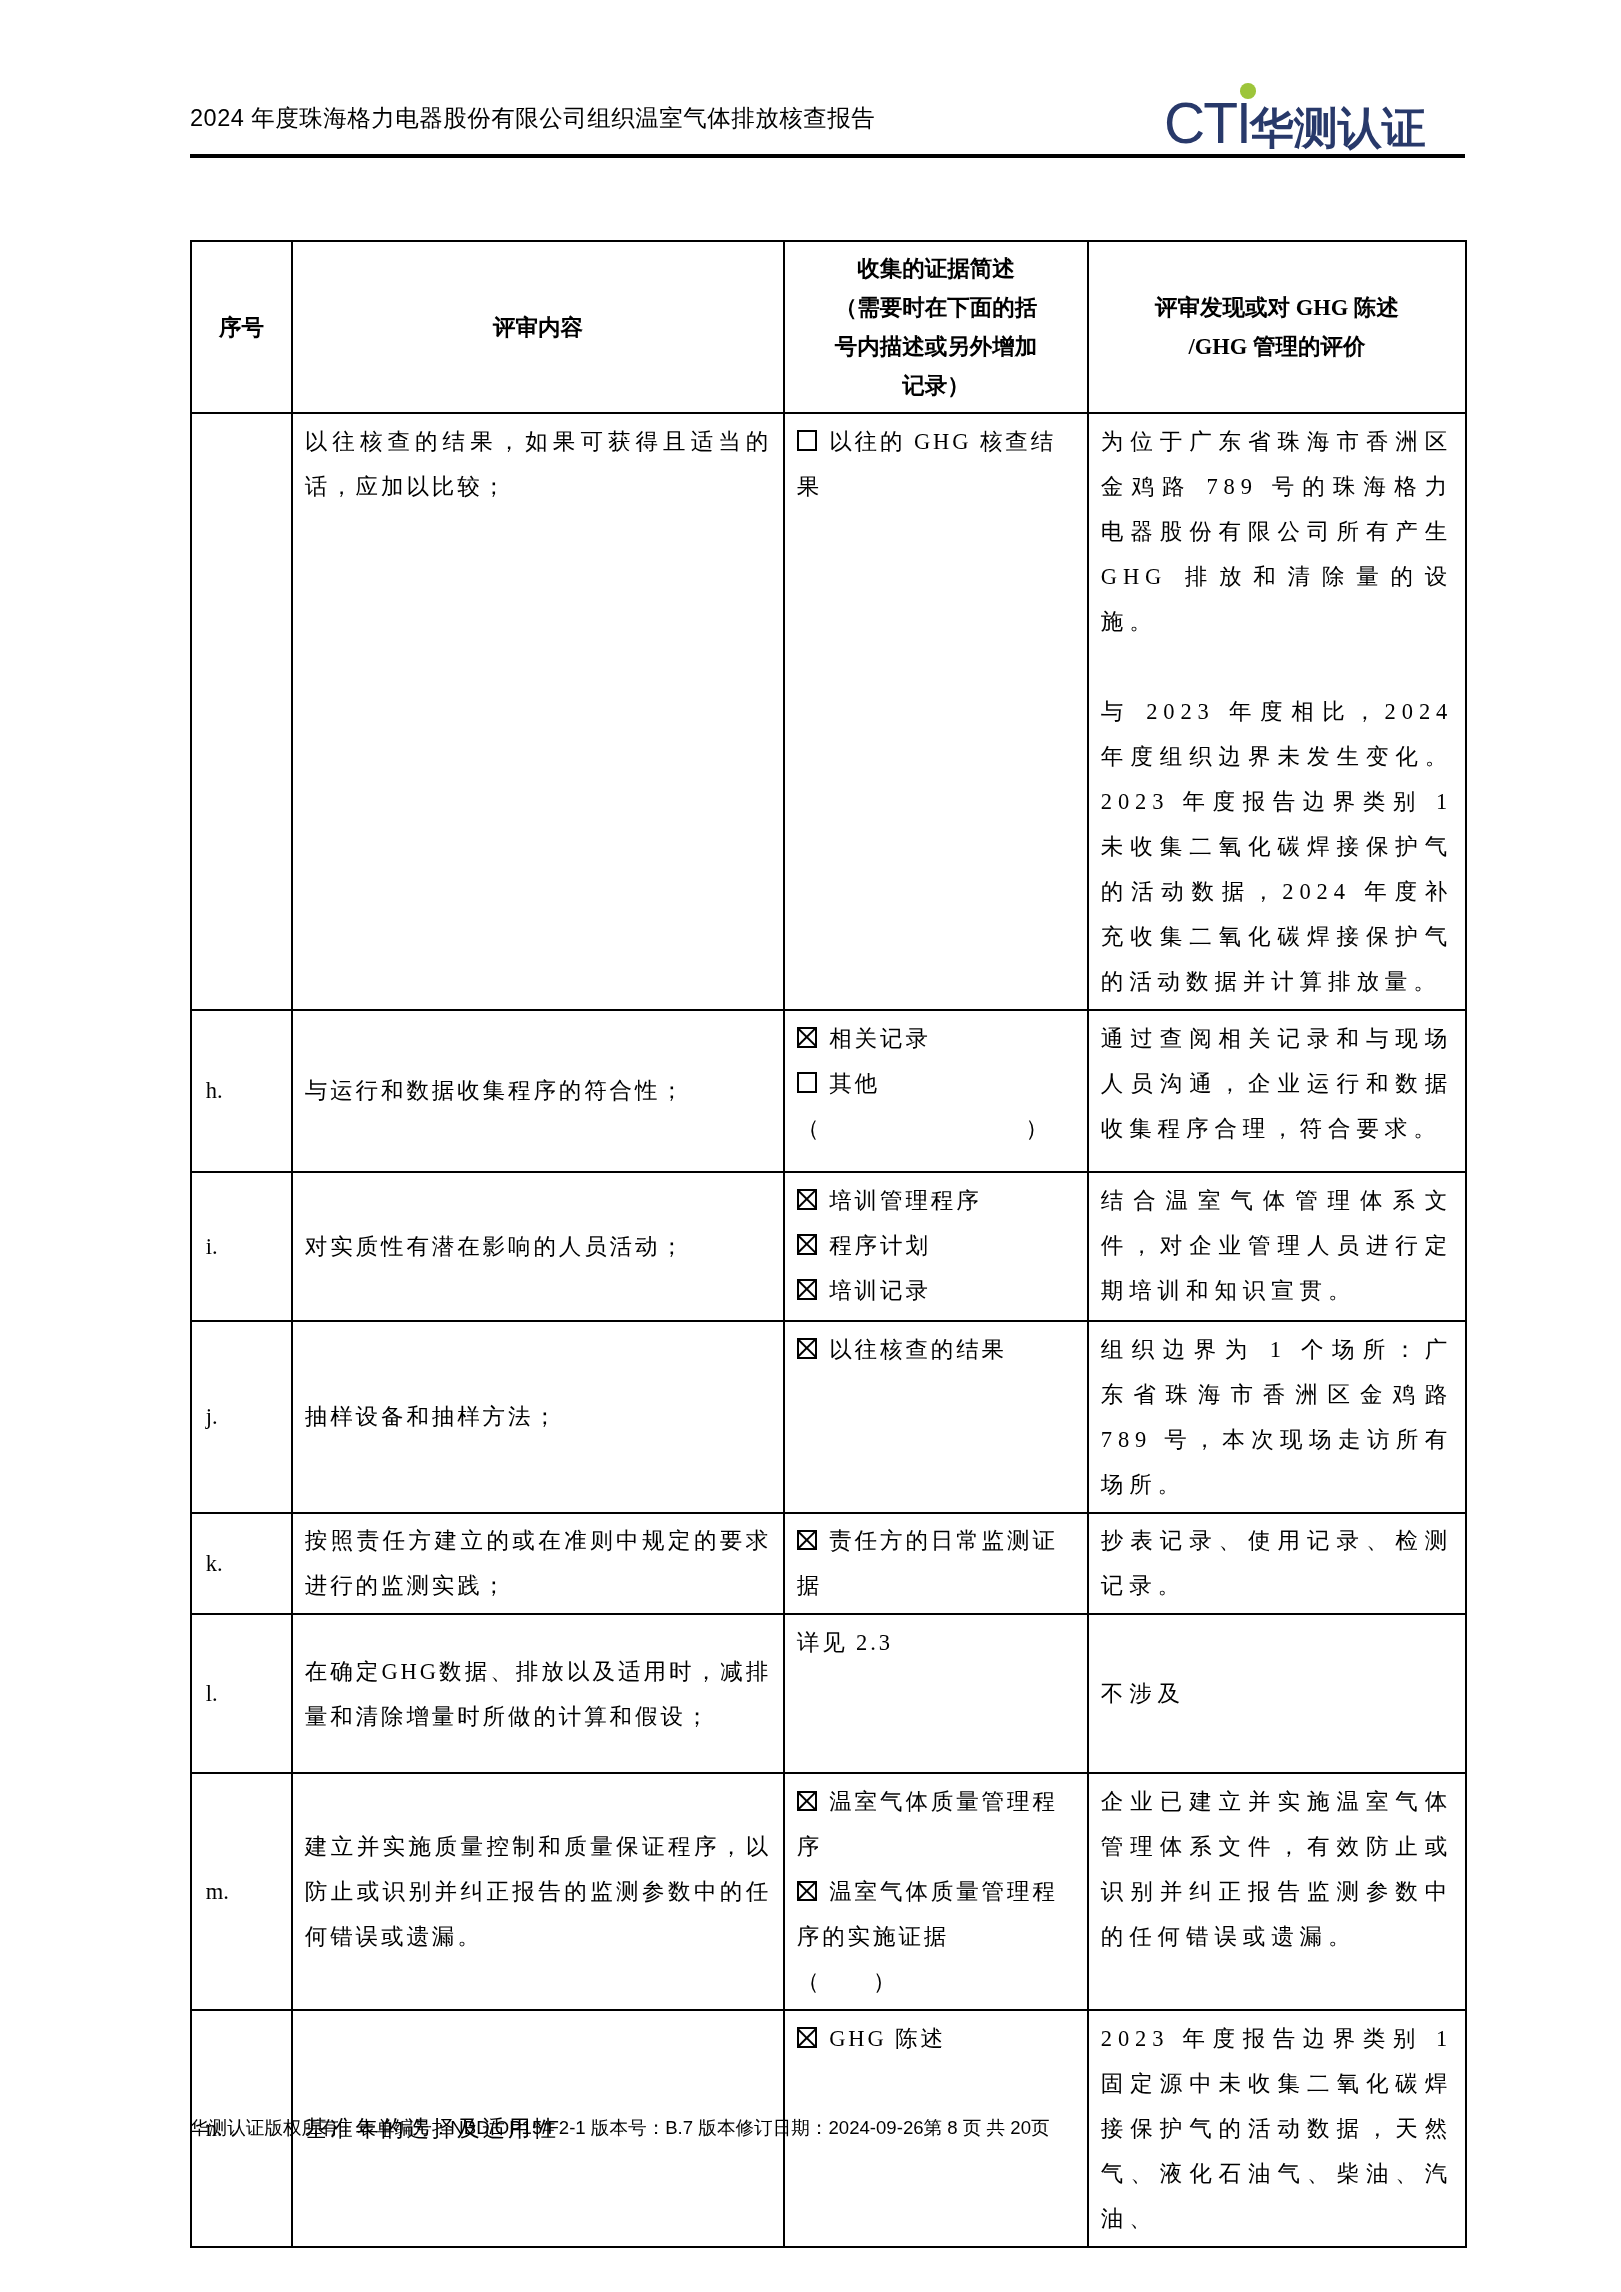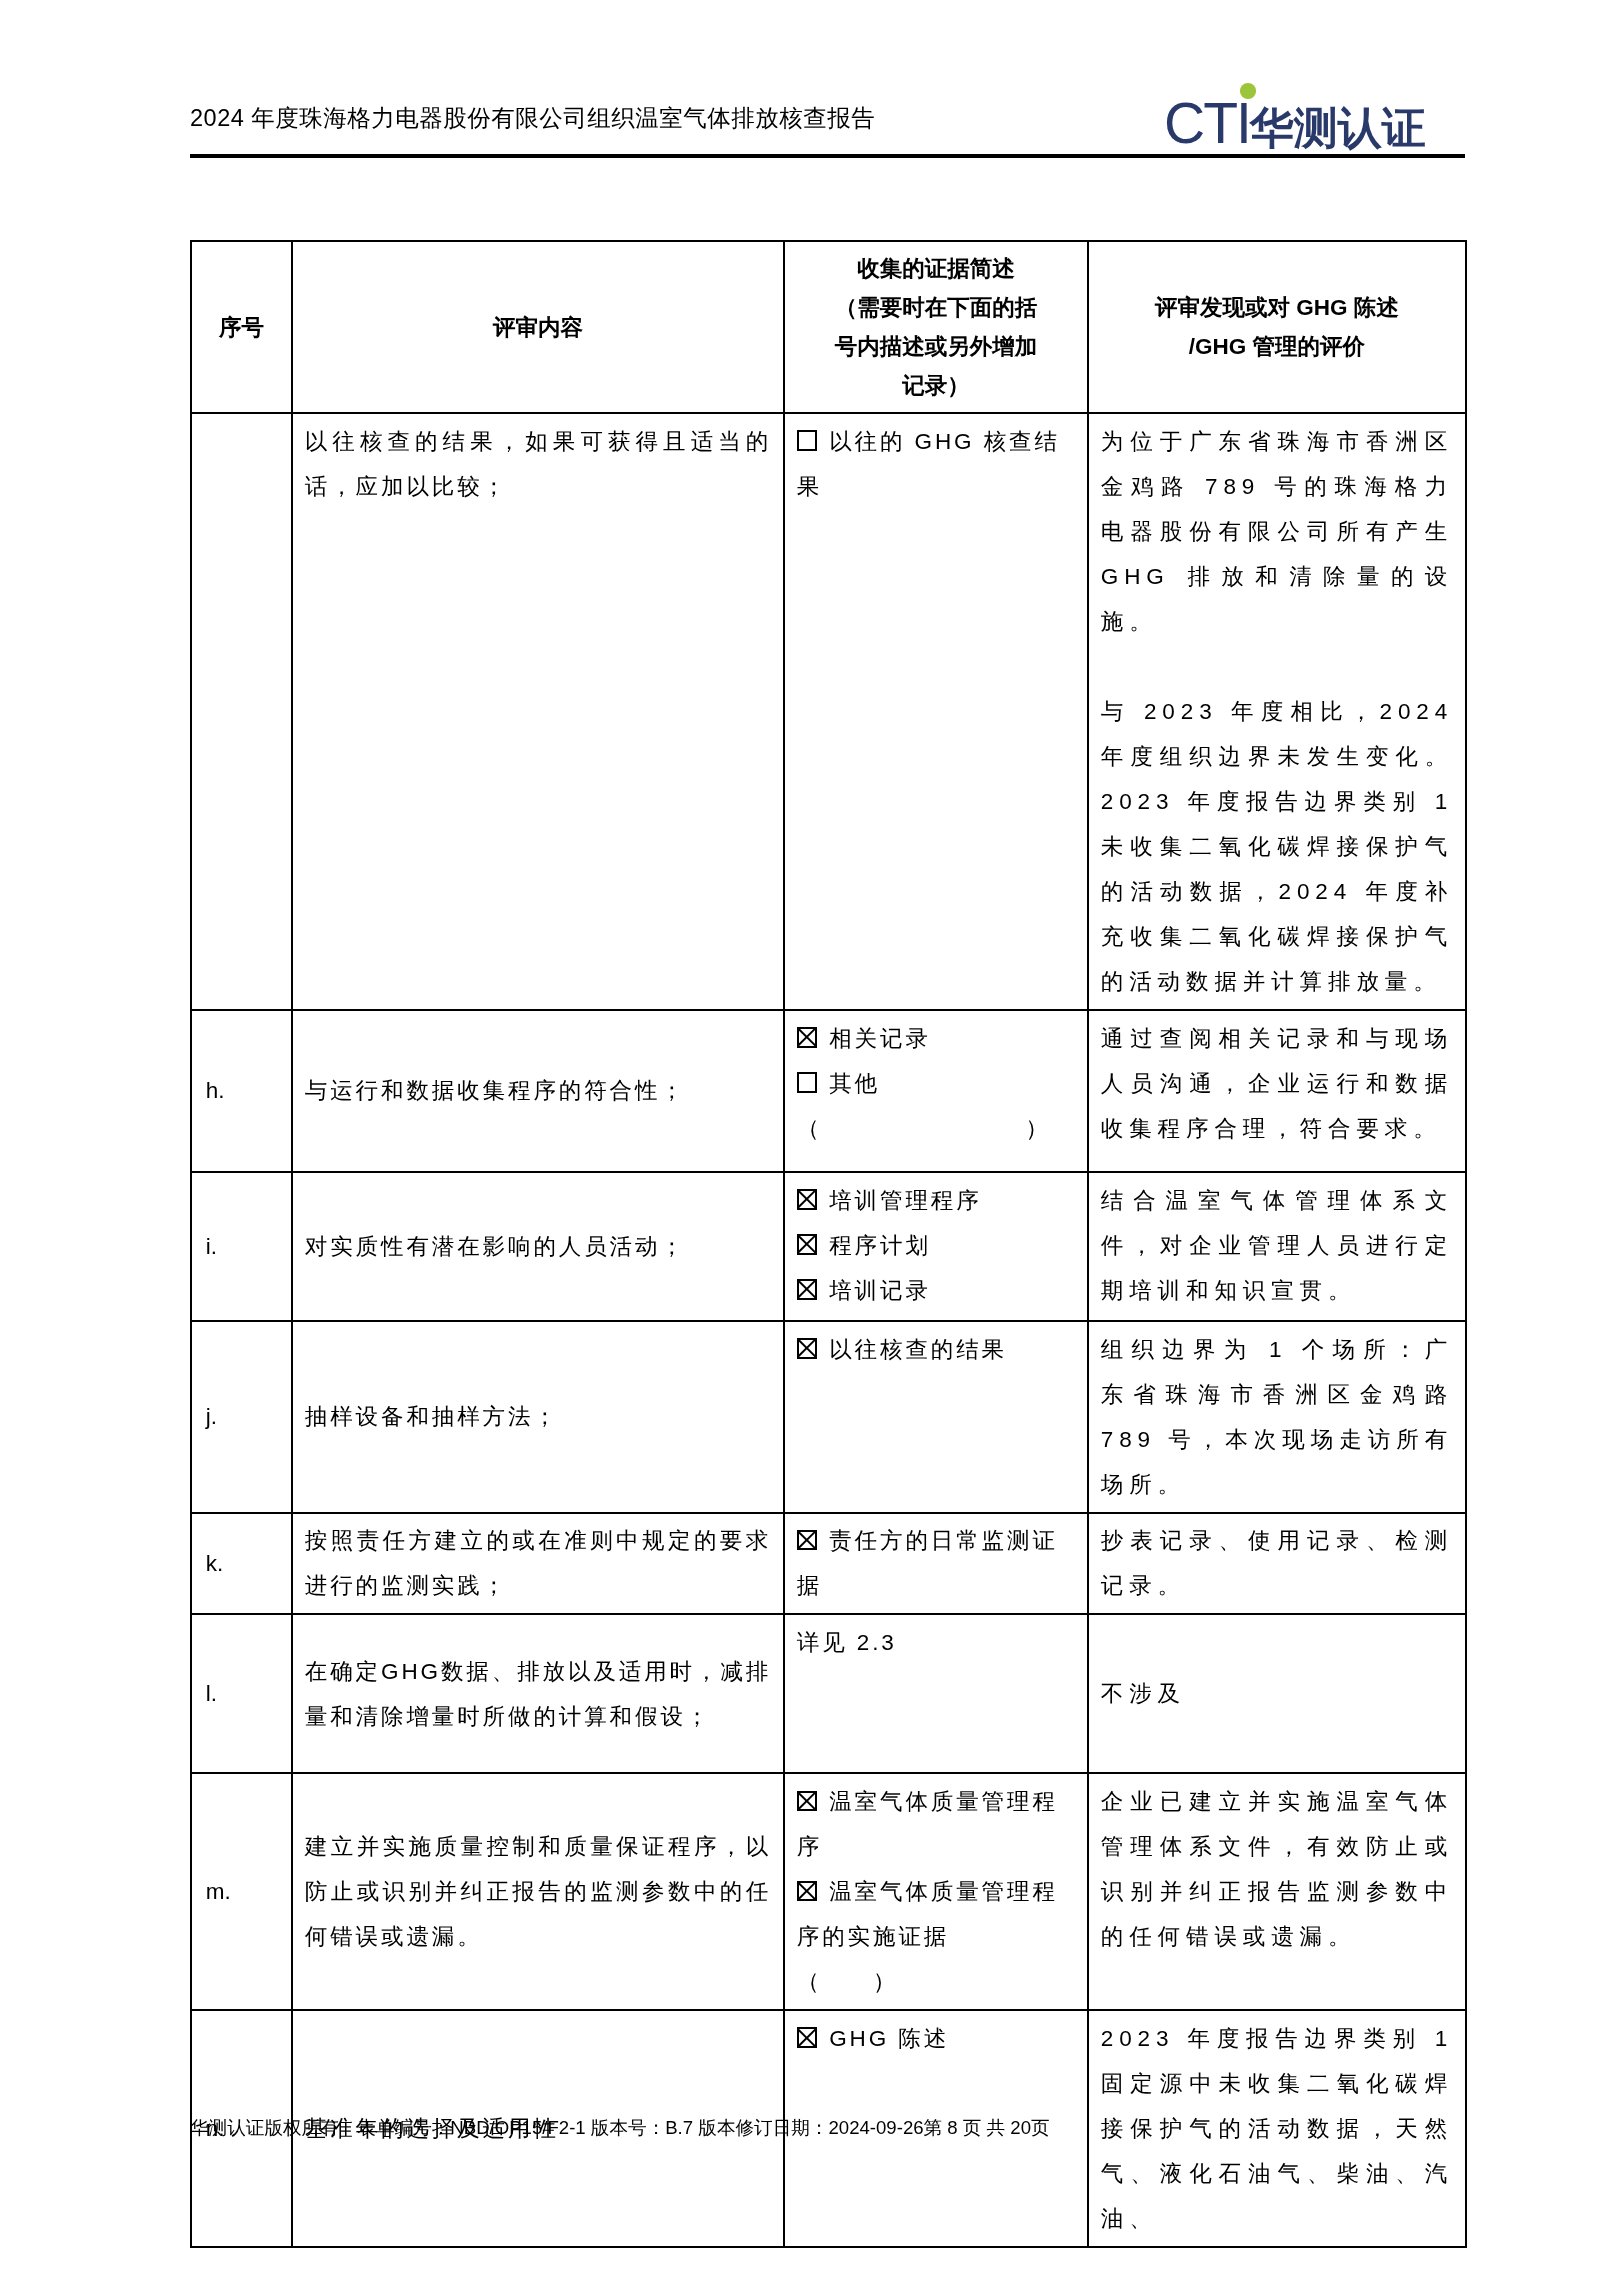--- a/index.html
+++ b/index.html
@@ -33,21 +33,21 @@
   }
 
   
   table.review-table {
     position:absolute; left:190px; top:240px; width:1275px;
     border-collapse:collapse; table-layout:fixed;
     font-size:22.5px; border:2.9px solid #000;
   }
   th, td {
     border:2px solid #000; border-top-width:2.9px; border-bottom-width:2.9px;
-    padding:4.9px 11.8px; box-sizing:border-box; overflow:hidden;
+    padding:4.9px 11.8px; box-sizing:border-box; overflow:hidden;font-family:Liberation Serif, serif;
   }
   th {
     font-weight:bold; text-align:center; vertical-align:middle;
     line-height:39px; white-space:pre-line; padding:5.9px 3.9px;
   }
   tr.h0{height:172px;} tr.h1{height:588px;} tr.h2{height:162px;} tr.h3{height:149px;}
   tr.h4{height:140px;} tr.h5{height:96px;}  tr.h6{height:159px;} tr.h7{height:208px;}
   tr.h8{height:179px;}
 
   td.no {

